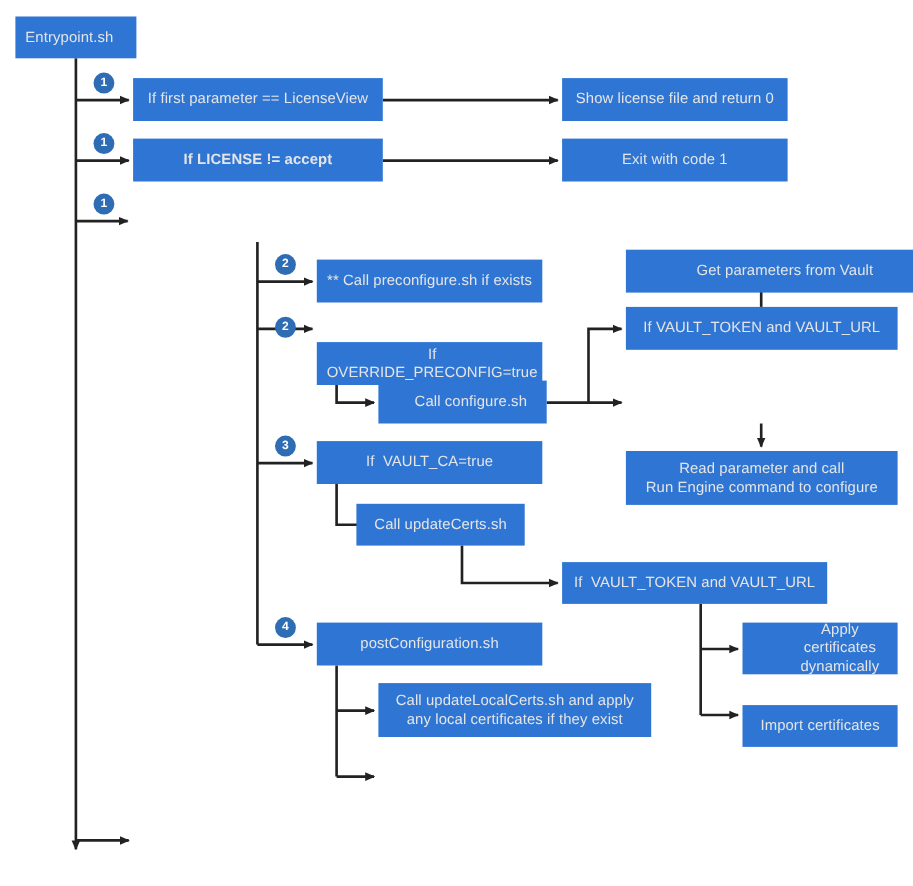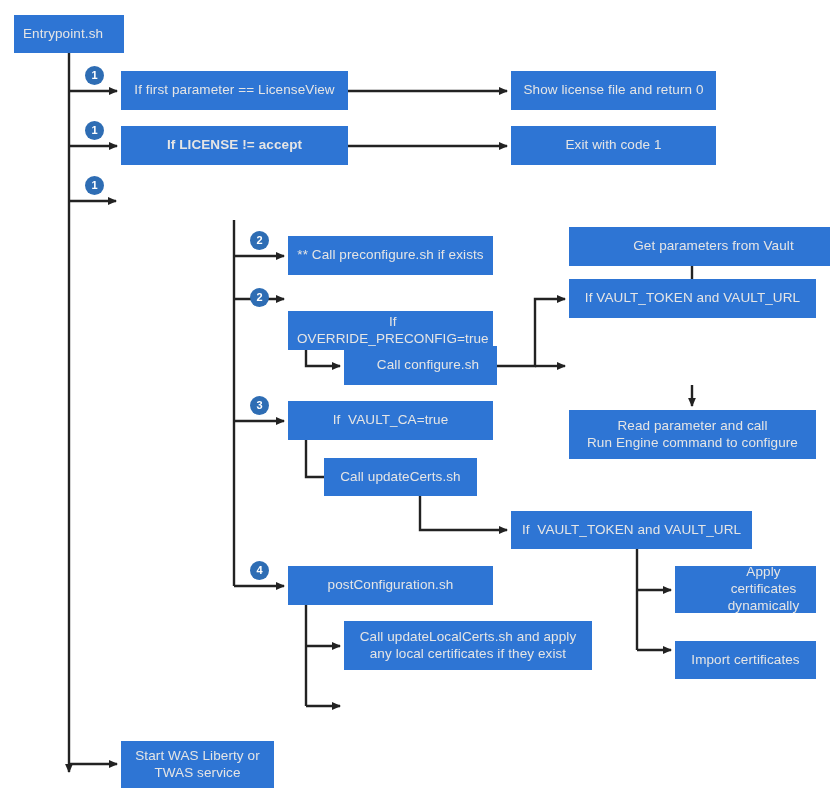--- a/index.html
+++ b/index.html
@@ -146,22 +146,20 @@
 dynamically</div>
 
   <div class="node" style="left:675px;top:641px;width:141px;height:38px;">Import certificates</div>
 
   <div class="node" style="left:288px;top:566px;width:205px;height:39px;">postConfiguration.sh</div>
 
   <div class="node" style="left:344px;top:621px;width:248px;height:49px;white-space:pre-line;text-align:center;">Call updateLocalCerts.sh and apply
 any local certificates if they exist</div>
 
 
-  <div class="node" style="left:121px;top:741px;width:153px;height:47px;white-space:pre-line;">Start WAS Liberty or
-TWAS service</div>
 
   <div class="badge" style="left:85px;top:66px;">1</div>
   <div class="badge" style="left:85px;top:121px;">1</div>
   <div class="badge" style="left:85px;top:176px;">1</div>
   <div class="badge" style="left:250px;top:231px;">2</div>
   <div class="badge" style="left:250px;top:288px;">2</div>
   <div class="badge" style="left:250px;top:396px;">3</div>
   <div class="badge" style="left:250px;top:561px;">4</div>
 
 </div>

